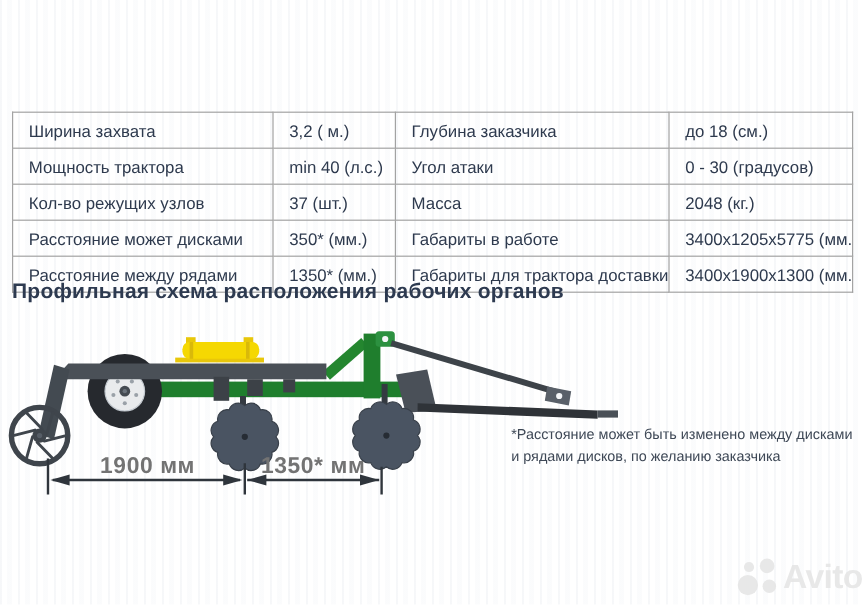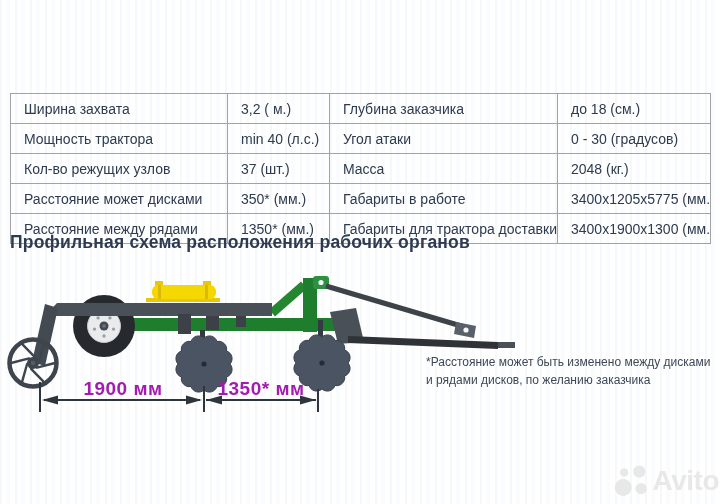--- a/index.html
+++ b/index.html
@@ -25,21 +25,21 @@
     font-size:14px;color:#2e3a4e;white-space:nowrap;overflow:hidden;
     background:transparent;
   }
   .section-title{
     position:absolute;left:10px;top:232px;
     font-size:17.5px;font-weight:bold;color:#2d3a50;letter-spacing:0.2px;
   }
   .diagram-svg{position:absolute;left:0;top:272px;}
   .dim-label{
     position:absolute;top:378px;text-align:center;
-    font-size:19px;font-weight:bold;color:#a21caf;letter-spacing:0.5px;
+    font-size:19px;font-weight:bold;color:#737373;letter-spacing:0.5px;
   }
   .dim-label.first{left:58px;width:130px;}
   .dim-label.second{left:200px;width:122px;}
   .footnote{
     position:absolute;left:402px;top:353px;width:292px;
     font-size:12px;line-height:1.5;color:#3e4856;margin-left:24px;
   }
   .watermark{
     position:absolute;left:611px;top:461px;width:108px;height:40px;
     display:flex;align-items:center;opacity:0.9;

